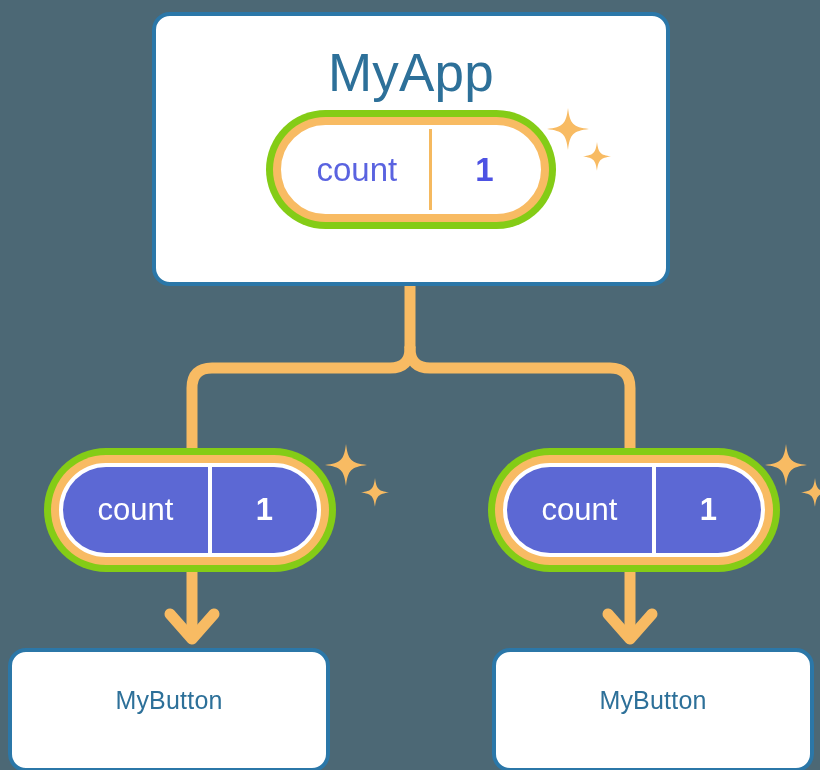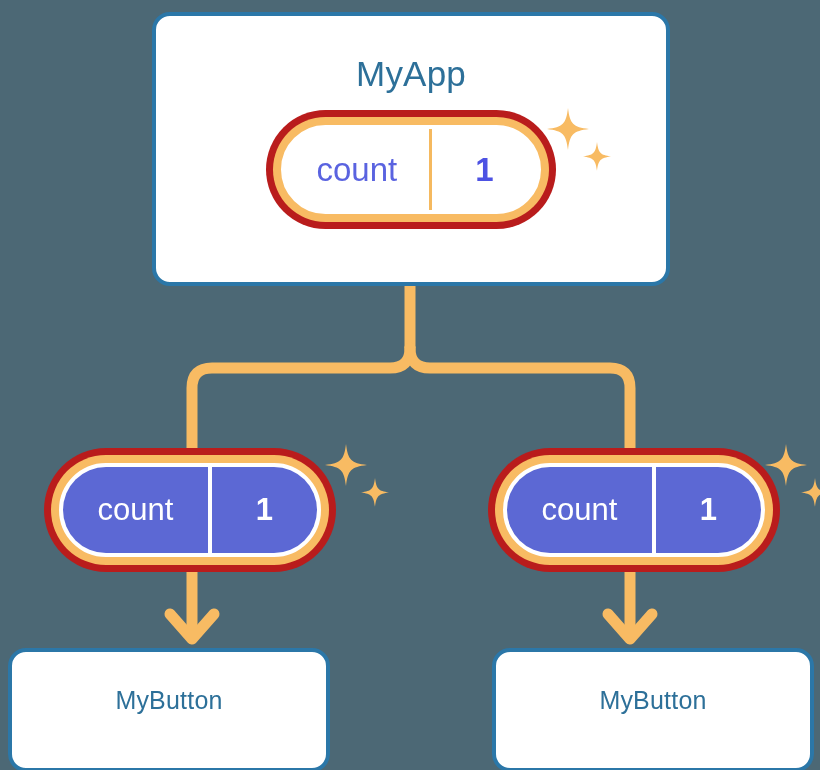--- a/index.html
+++ b/index.html
@@ -47,22 +47,22 @@
     letter-spacing: 0.2px;
     white-space: nowrap;
   }
   #card-app {
     left: 152px;
     top: 12px;
     width: 518px;
     height: 274px;
   }
   #card-app .card-title {
-    top: 38px;
-    font-size: 35px;
+    top: 26px;
+    font-size: 53px;
   }
   #card-btn-left {
     left: 8px;
     top: 648px;
     width: 322px;
     height: 124px;
   }
   #card-btn-right {
     left: 492px;
     top: 648px;
@@ -72,21 +72,21 @@
   .card-btn .card-title {
     top: 34px;
     font-size: 25px;
   }
 
   
   .pill {
     position: absolute;
     box-sizing: border-box;
     border-radius: 999px;
-    background: #b91c1c;
+    background: #84cc16;
     padding: 7px;
     z-index: 4;
   }
   .pill-ring {
     box-sizing: border-box;
     width: 100%;
     height: 100%;
     border-radius: 999px;
     background: #f8bb63;
     padding: 8px;

